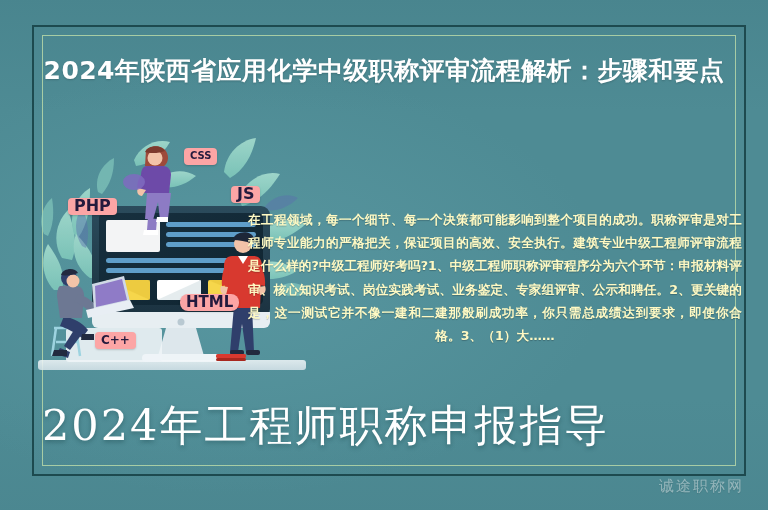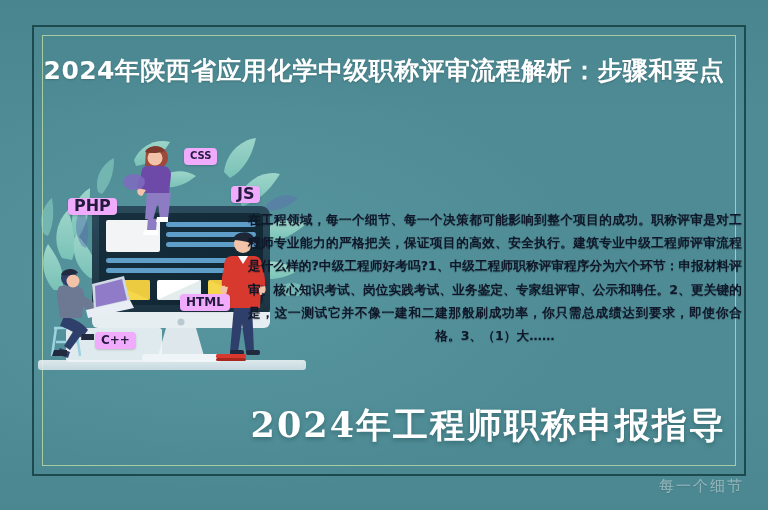--- a/index.html
+++ b/index.html
@@ -43,38 +43,38 @@
     font-size:25px;
     line-height:37px;
     font-weight:bold;
     letter-spacing:.4px;
     text-shadow:0 1px 2px rgba(0,0,0,.18);
     z-index:6;
   }
   
   .summary{
     position:absolute;left:248px;top:208px;width:494px;
-    color:#0f172a;
+    color:#fef9c3;
     font-size:12.6px;
     line-height:23.2px;
     font-weight:bold;
     text-align:justify;
     text-align-last:center;
     letter-spacing:.1px;
     text-shadow:0 1px 1px rgba(0,0,0,.22);
     z-index:7;
   }
   
   .headline{
     position:absolute;left:42px;top:398px;width:684px;
-    text-align:right;
+    text-align:left;
     color:#ffffff;
-    font-size:35px;
+    font-size:43px;
     line-height:54px;
-    font-weight:bold;
+    font-weight:normal;
     letter-spacing:2px;
     font-family:"DejaVu Serif","Liberation Serif",serif;
     text-shadow:0 2px 4px rgba(20,60,66,.40);
     z-index:6;
     white-space:nowrap;
   }
   
   .watermark{
     position:absolute;right:24px;bottom:14px;
     color:rgba(255,255,255,.42);
@@ -85,35 +85,35 @@
   }
   
   .illus{
     position:absolute;left:38px;top:138px;width:270px;height:250px;
     z-index:5;
   }
   .illus svg{display:block;width:270px;height:250px;}
   
   .chip{
     position:absolute;
-    background:#f0abfc;
+    background:#fca5a5;
     color:#241a3d;
     font-weight:bold;
     border-radius:4px;
     padding:1px 6px 2px;
     font-size:11px;
     line-height:14px;
     box-shadow:0 1px 2px rgba(0,0,0,.18);
     z-index:6;
     font-family:"DejaVu Sans","Liberation Sans",sans-serif;
   }
   .chip.css   {left:146px;top:10px;font-size:10px;}
   .chip.php   {left:30px; top:60px;font-size:16px;}
   .chip.js    {left:193px;top:48px;font-size:16px;}
-  .chip.html  {left:142px;top:156px;font-size:12px;}
+  .chip.html  {left:142px;top:156px;font-size:15px;border-radius:8px;}
   .chip.cpp   {left:57px; top:194px;font-size:12px;}
 </style>
 </head>
 <body>
 
 <div id="cover">
 
   <div id="wash"></div>
 
   <div class="frame-outer"></div>
@@ -272,15 +272,15 @@
     <span class="chip css">CSS</span>
     <span class="chip php">PHP</span>
     <span class="chip js">JS</span>
     <span class="chip html">HTML</span>
     <span class="chip cpp">C++</span>
   </div>
 
   <div class="title">2024年陕西省应用化学中级职称评审流程解析：步骤和要点</div>
   <div class="summary">在工程领域，每一个细节、每一个决策都可能影响到整个项目的成功。职称评审是对工程师专业能力的严格把关，保证项目的高效、安全执行。建筑专业中级工程师评审流程是什么样的?中级工程师好考吗?1、中级工程师职称评审程序分为六个环节：申报材料评审、核心知识考试、岗位实践考试、业务鉴定、专家组评审、公示和聘任。2、更关键的是，这一测试它并不像一建和二建那般刷成功率，你只需总成绩达到要求，即使你合格。3、（1）大……</div>
   <div class="headline">2024年工程师职称申报指导</div>
-  <div class="watermark">每一个细节</div>
+  <div class="watermark">诚途职称网</div>
 
 </div>
 
 </body></html>

